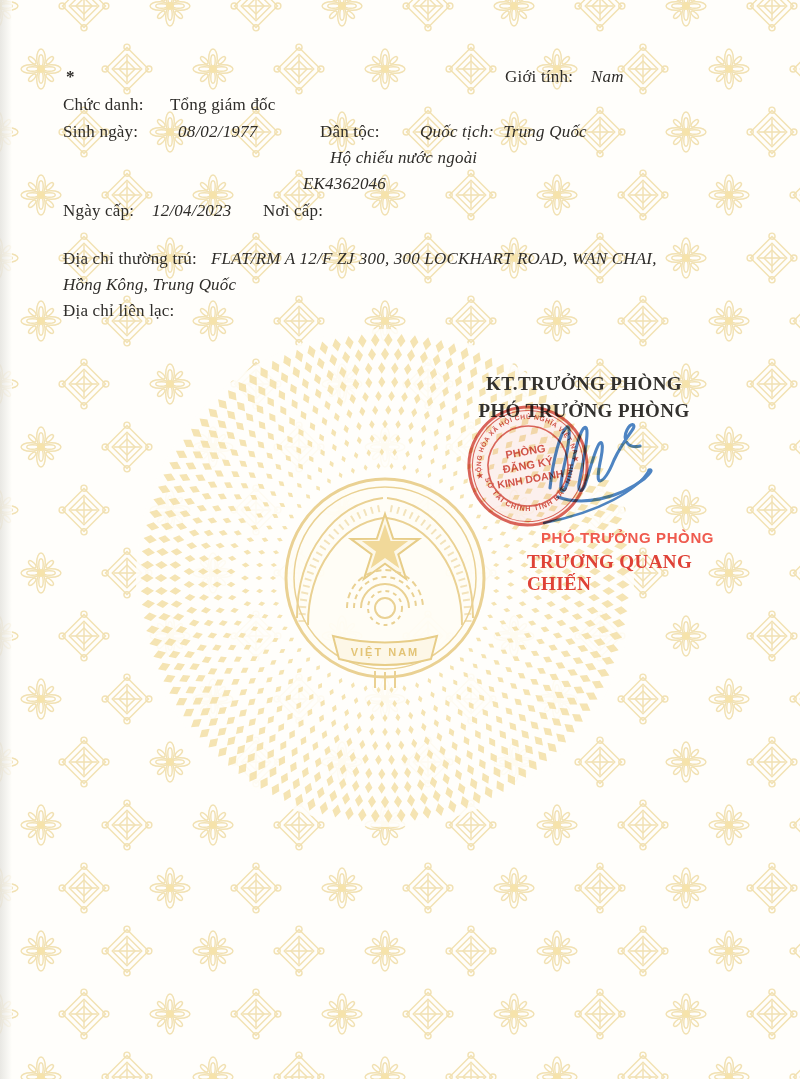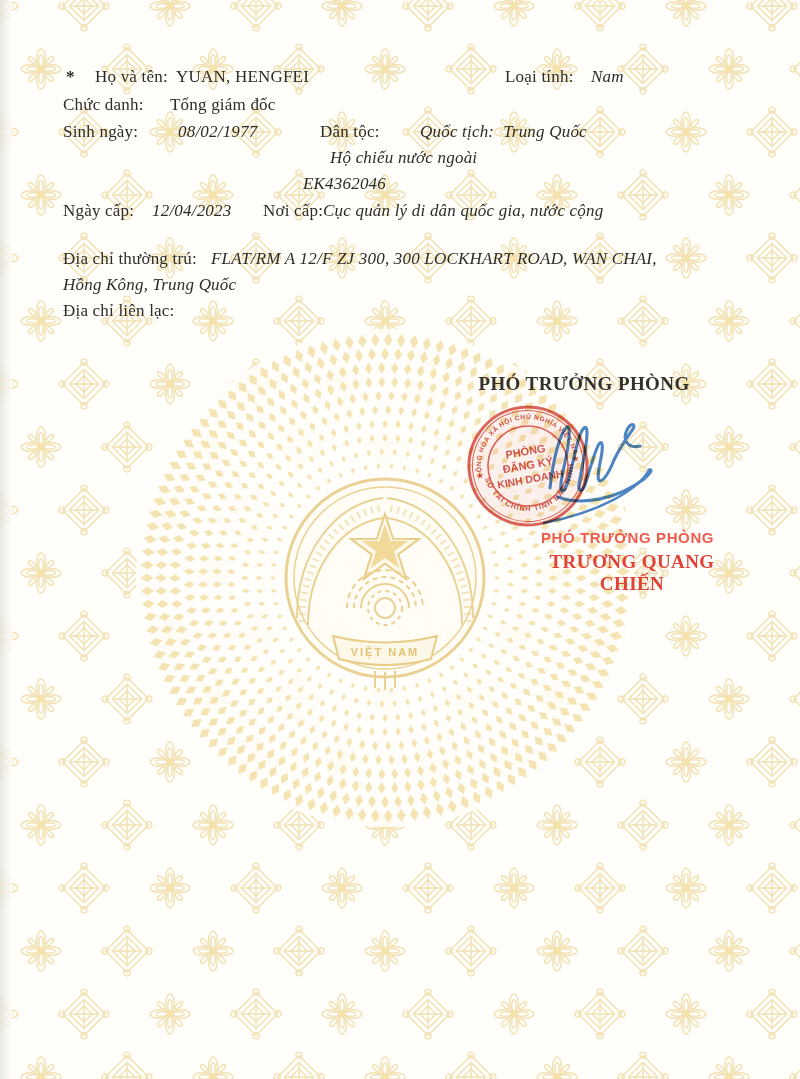--- a/index.html
+++ b/index.html
@@ -9,21 +9,21 @@
   .scan-edge{position:absolute;left:0;top:0;width:12px;height:100%;
              background:linear-gradient(90deg,#e3e2de,#fffefb);opacity:.8;}
   .t{position:absolute;white-space:nowrap;font-size:17px;color:#2e2c29;letter-spacing:.2px;}
   .i{font-style:italic;text-align:center;}
   .b{font-weight:bold;}
   .sig-titles{position:absolute;left:452px;top:370px;width:264px;text-align:center;
               font-weight:bold;font-size:19px;color:#33312e;letter-spacing:.4px;line-height:27px;}
   .red-title{position:absolute;left:540px;top:529px;width:175px;text-align:center;
              font-family:"Liberation Sans","DejaVu Sans",sans-serif;
              font-weight:bold;font-size:15px;color:#ef5a4e;letter-spacing:.6px;}
-  .red-name{position:absolute;left:527px;top:551px;width:210px;text-align:center;
+  .red-name{position:absolute;left:527px;top:551px;width:210px;text-align:left;
             font-weight:bold;font-size:19px;color:#df4237;letter-spacing:.4px;font-family:Liberation Serif, serif;}
   .stamp-svg{position:absolute;left:455px;top:402px;mix-blend-mode:multiply;}
   .sign-svg{position:absolute;left:520px;top:402px;mix-blend-mode:multiply;}
   .wm-svg{position:absolute;left:135px;top:328px;}
 </style>
 </head>
 <body>
 
 <div class="page">
 
@@ -1138,54 +1138,50 @@
         <text x="0" y="78" text-anchor="middle" font-size="11" font-weight="bold" font-family="Liberation Sans, DejaVu Sans, sans-serif" letter-spacing="2" fill="#e2c170" stroke="none">VIỆT NAM</text>
         <path d="M -10 93 L -10 110 M 0 94 L 0 112 M 10 93 L 10 110"></path>
       </g>
     </g>
   </svg>
 
   <div class="scan-edge"></div>
 
   <span class="t b" style="left:66px;top:67px">*</span>
 
-  <span class="t" style="left:95px;top:67px">
-    <span>Họ và tên:</span>&nbsp;
-    <span>YUAN, HENGFEI</span>
-  </span>
-  <span class="t" style="left:505px;top:67px">Loại tính:</span>
+  <span class="t" style="left:505px;top:67px">Giới tính:</span>
   <span class="t i" style="left:591px;top:67px">Nam</span>
 
   <span class="t" style="left:63px;top:95px">Chức danh:</span>
   <span class="t" style="left:170px;top:95px">Tổng giám đốc</span>
 
   <span class="t" style="left:63px;top:122px">Sinh ngày:</span>
   <span class="t i" style="left:178px;top:122px">08/02/1977</span>
   <span class="t" style="left:320px;top:122px">Dân tộc:</span>
   <span class="t i" style="left:420px;top:122px">
     <span>Quốc tịch:</span>&nbsp;
     <span>Trung Quốc</span>
   </span>
 
   <span class="t i" style="left:330px;top:148px">Hộ chiếu nước ngoài</span>
 
   <span class="t i" style="left:303px;top:174px">EK4362046</span>
 
   <span class="t" style="left:63px;top:201px">Ngày cấp:</span>
   <span class="t i" style="left:152px;top:201px">12/04/2023</span>
   <span class="t" style="left:263px;top:201px">Nơi cấp:</span>
-  <span class="t i" style="left:323px;top:201px">Cục quản lý di dân quốc gia, nước cộng</span>
 
   <span class="t" style="left:63px;top:249px">Địa chỉ thường trú:</span>
   <span class="t i" style="left:211px;top:249px">FLAT/RM A 12/F ZJ 300, 300 LOCKHART ROAD, WAN CHAI,</span>
   <span class="t i" style="left:63px;top:275px">Hồng Kông, Trung Quốc</span>
 
   <span class="t" style="left:63px;top:301px">Địa chỉ liên lạc:</span>
 
   <div class="sig-titles">
+    <div>KT.TRƯỞNG PHÒNG</div>
     <div>PHÓ TRƯỞNG PHÒNG</div>
   </div>
 
   <svg class="stamp-svg" width="150" height="140" viewBox="0 0 150 140" aria-hidden="false">
     <g transform="rotate(-10 73 64)" opacity="0.9">
       <circle cx="73" cy="64" r="59" fill="#e26e64" fill-opacity="0.10" stroke="#d5544a" stroke-width="3"></circle>
       <circle cx="73" cy="64" r="55.5" fill="none" stroke="#d5544a" stroke-width="1"></circle>
       <circle cx="73" cy="64" r="40" fill="none" stroke="#d5544a" stroke-width="1.6"></circle>
       <defs>
         <path id="ringTop" d="M 26 64 A 47 47 0 1 1 120 64"></path>

